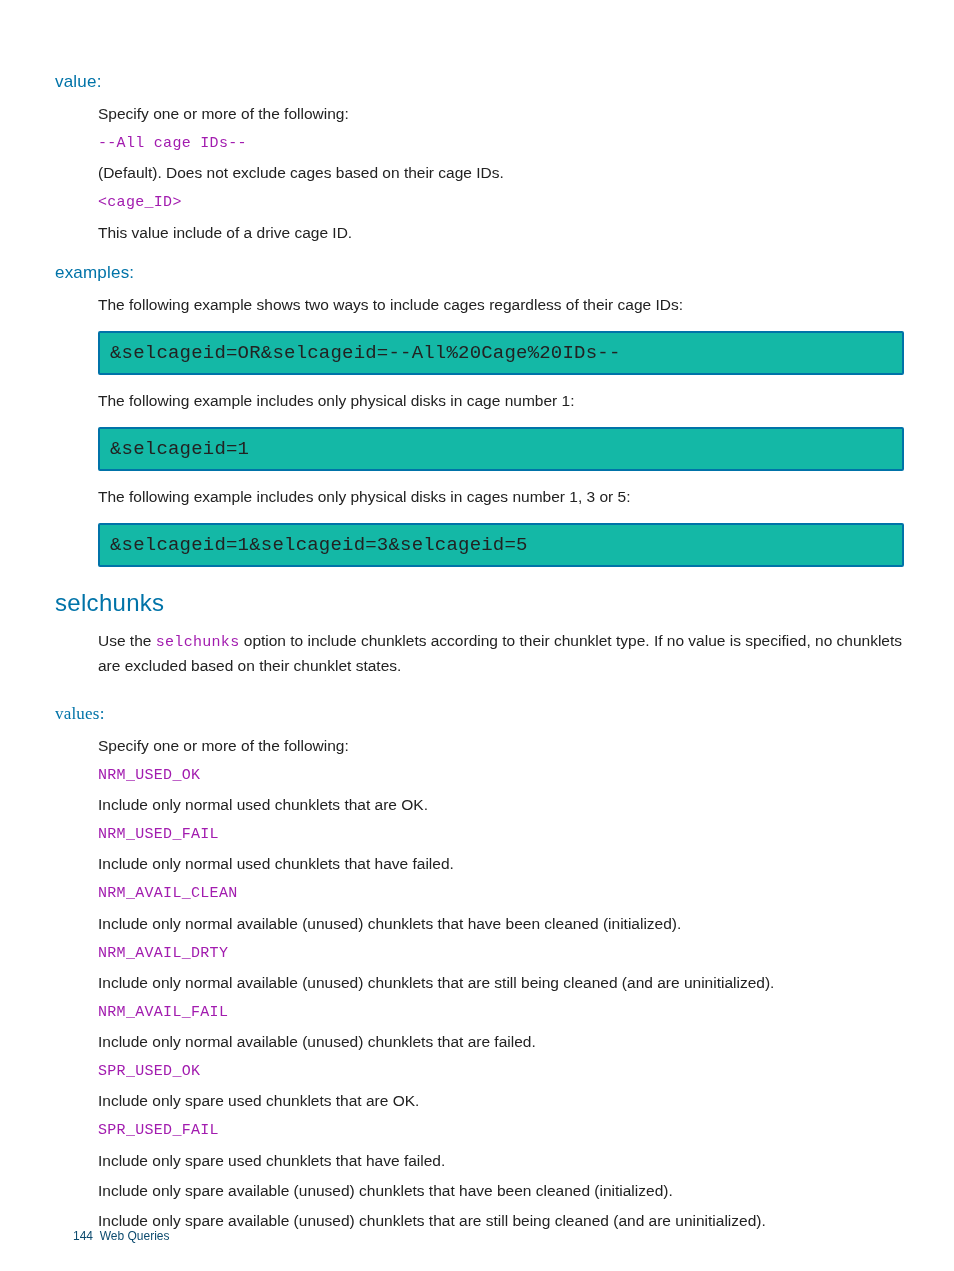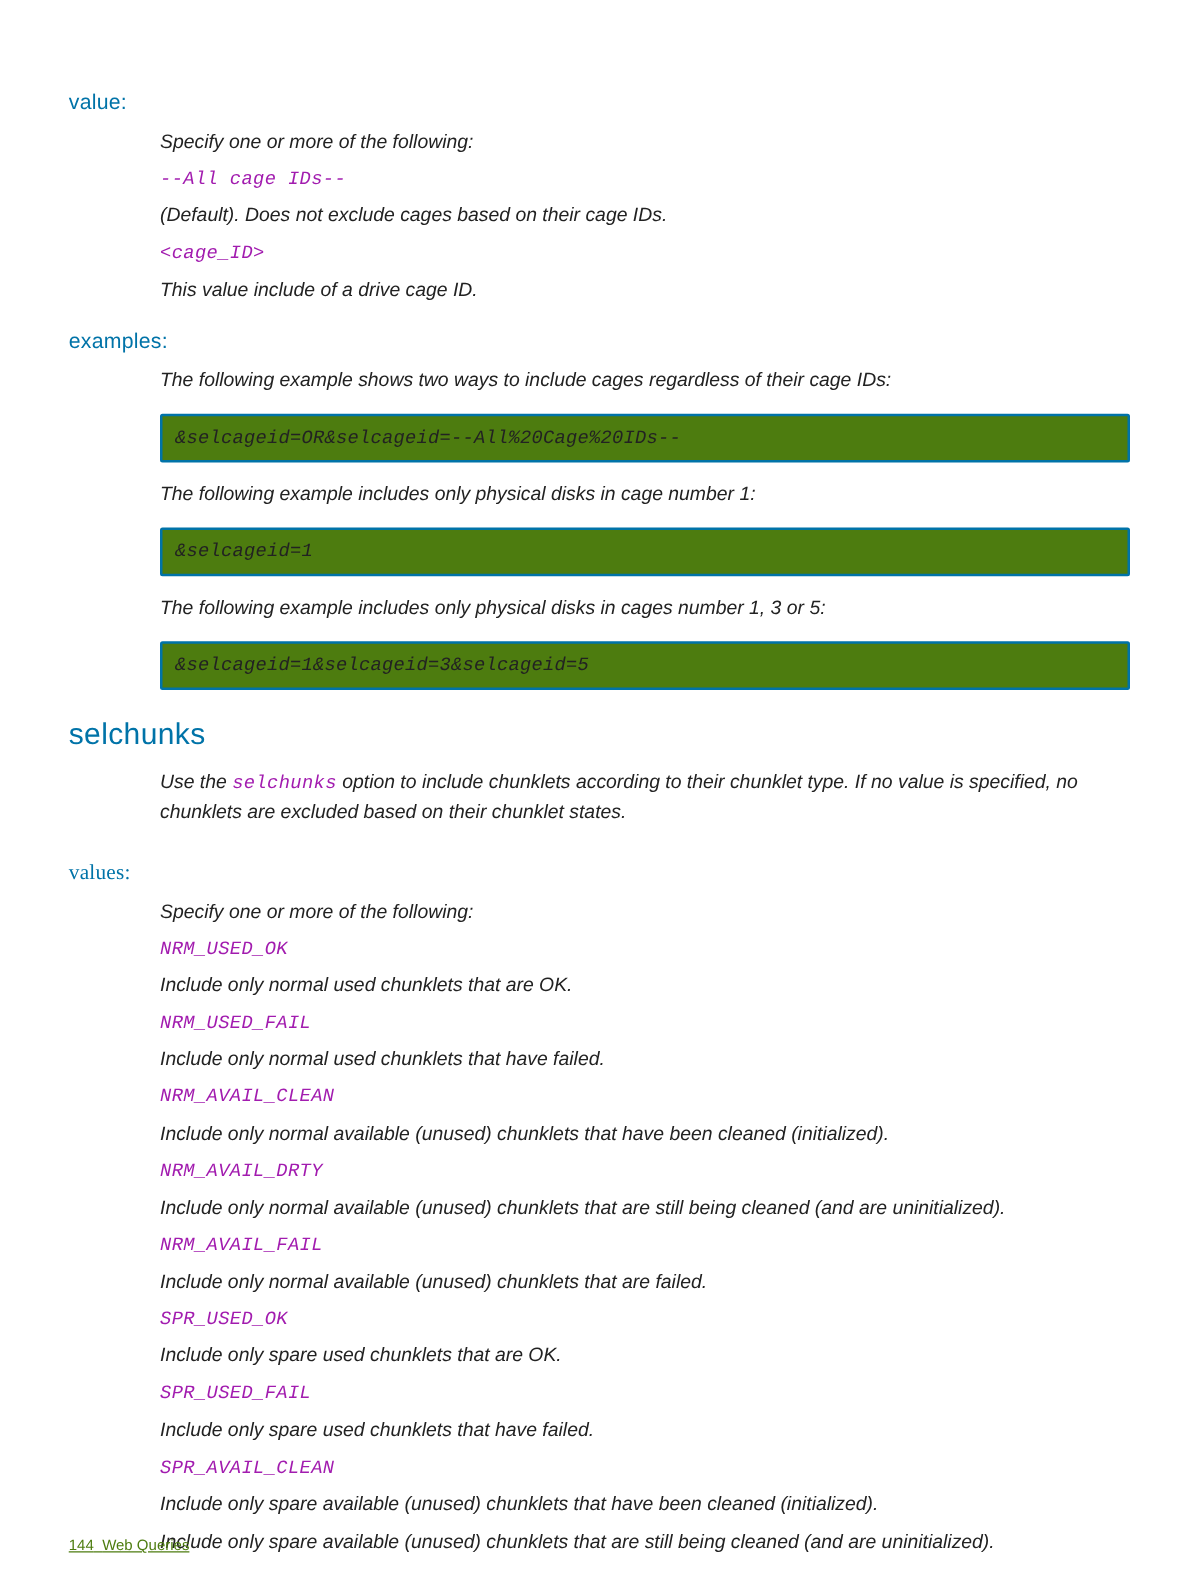--- a/index.html
+++ b/index.html
@@ -25,53 +25,51 @@
     }
     .big-heading {
       color: #0073a8;
       font-size: 24px;
       font-weight: 400;
       margin-top: 22px;
       margin-bottom: 12px;
       letter-spacing: 0.3px;
     }
     .content {
-      margin-left: 73px;
-      font-style: italic;
+      margin-left: 43px;
     }
     p {
       font-size: 15.5px;
       line-height: 1.55;
       margin-bottom: 6px;
       font-weight: 300;
       color: #222;
     }
     .mono {
       font-family: "Courier New", Courier, monospace;
       font-size: 15px;
       letter-spacing: 0.3px;
       color: #a21caf;
     }
     .code-box {
       border: 2px solid #0073a8;
       border-radius: 2px;
       padding: 9px 10px;
       margin: 14px 0 14px 0;
       font-family: "Courier New", Courier, monospace;
-      font-size: 15px;
-      background: #4d7c0f;
+      font-size: 19px;
+      background: #14b8a6;
       letter-spacing: 0.2px;
     }
     .footer {
       position: absolute;
       bottom: 28px;
-      left: 55px;
+      left: 73px;
       font-size: 12px;
-      color: #4d7c0f;
-      text-decoration: underline;
+      color: #0c4a6e;
     }
     .footer .page-num {
       font-weight: 400;
     }
   </style>
 </head>
 <body>
 
 <div class="section-heading section-heading-top">value:</div>
 <div class="content">
@@ -110,21 +108,20 @@
       <p class="mono">NRM_AVAIL_CLEAN</p>
       <p>Include only normal available (unused) chunklets that have been cleaned (initialized).</p>
       <p class="mono">NRM_AVAIL_DRTY</p>
       <p>Include only normal available (unused) chunklets that are still being cleaned (and are uninitialized).</p>
       <p class="mono">NRM_AVAIL_FAIL</p>
       <p>Include only normal available (unused) chunklets that are failed.</p>
       <p class="mono">SPR_USED_OK</p>
       <p>Include only spare used chunklets that are OK.</p>
       <p class="mono">SPR_USED_FAIL</p>
       <p>Include only spare used chunklets that have failed.</p>
-      <p class="mono">SPR_AVAIL_CLEAN</p>
       <p>Include only spare available (unused) chunklets that have been cleaned (initialized).</p>
       <p>Include only spare available (unused) chunklets that are still being cleaned (and are uninitialized).</p>
     </div>
 </div>
 
 <div class="footer">
   <span class="page-num">144</span>&nbsp;&nbsp;<span>Web Queries</span>
 </div>
 
 </body></html>

